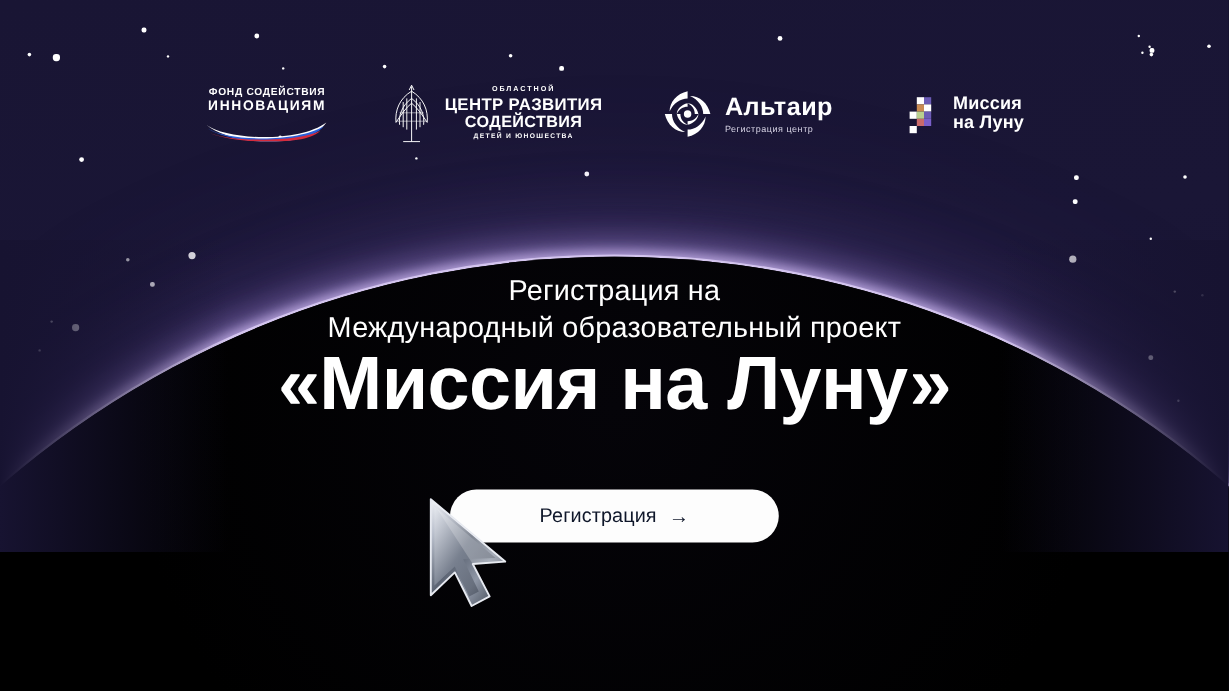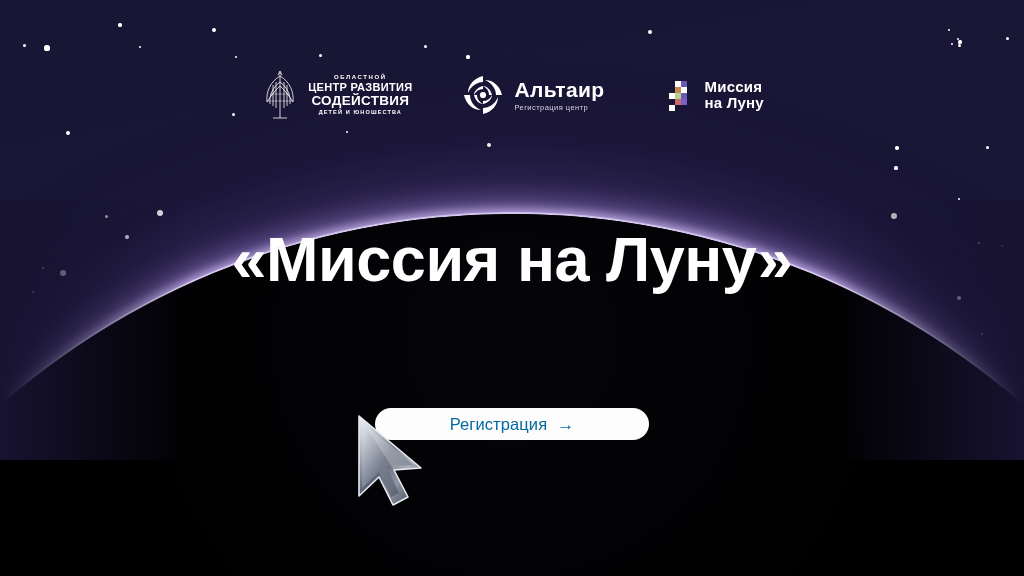--- a/index.html
+++ b/index.html
@@ -64,21 +64,21 @@
   
   .l1{flex-direction:column;gap:3px;align-items:center;}
   .l1 .t1{font-size:8.5px;font-weight:700;letter-spacing:.6px;line-height:1;}
   .l1 .t2{font-size:11.5px;font-weight:700;letter-spacing:1.4px;line-height:1;}
   .l1 .wave{width:104px;height:18px;margin-top:2px;}
 
   
   .l2 .tree{width:40px;height:54px;}
   .l2 .txt{display:flex;flex-direction:column;align-items:center;line-height:1;}
   .l2 .a{font-size:6px;letter-spacing:1.6px;font-weight:600;margin-bottom:2px;}
-  .l2 .b{font-size:11px;font-weight:700;letter-spacing:.3px;}
+  .l2 .b{font-size:14px;font-weight:700;letter-spacing:.3px;}
   .l2 .c{font-size:13.5px;font-weight:700;letter-spacing:.3px;margin-top:1px;}
   .l2 .d{font-size:5.6px;letter-spacing:1.1px;font-weight:600;margin-top:3px;}
 
   
   .l3 .spiral{width:46px;height:46px;}
   .l3 .txt{display:flex;flex-direction:column;line-height:1;}
   .l3 .a{font-size:21px;font-weight:700;letter-spacing:.4px;}
   .l3 .b{font-size:7.5px;letter-spacing:.45px;color:#d8d4e6;margin-top:4px;}
 
   
@@ -94,22 +94,22 @@
   .kicker .l{display:block;}
   .title{
     font-size:63px;font-weight:700;letter-spacing:-0.5px;line-height:1;
     white-space:nowrap;
   }
 
   
   .cta-wrap{position:absolute;left:0;right:0;top:408px;display:flex;justify-content:center;z-index:8;}
   .cta{
     display:flex;align-items:center;justify-content:center;gap:10px;
-    width:274px;height:32px;border:none;border-radius:22px;
-    background:#fdfdfd;color:#0369a1;
+    width:274px;height:44px;border:none;border-radius:22px;
+    background:#fdfdfd;color:#0f172a;
     font-family:inherit;font-size:16.5px;font-weight:400;letter-spacing:.1px;
     cursor:pointer;
   }
   .cta .arr{font-size:17px;line-height:1;}
 
   
   .cursor{position:absolute;left:345px;top:404px;width:112px;height:112px;z-index:9;pointer-events:none;}
 </style>
 </head>
 <body>
@@ -156,20 +156,29 @@
       <div class="star" style="left: 231.5px; top: 112.5px; width: 3px; height: 3px;"></div>
     </div>
 
   <div class="moon-glow"></div>
   <div class="moon-body"></div>
   <div class="limb-fade-l"></div>
   <div class="limb-fade-r"></div>
 
   <div class="logos">
 
+    <div class="logo l1">
+      <div class="t1">ФОНД СОДЕЙСТВИЯ</div>
+      <div class="t2">ИННОВАЦИЯМ</div>
+      <svg class="wave" viewBox="0 0 104 18">
+        <path d="M1 4 C18 17 78 19 101 2 C92 15 70 18 52 18 C30 18 10 12 1 4 Z" fill="#ffffff"></path>
+        <path d="M2 7 C20 18 77 19 99 5 C90 16 69 18 52 18 C31 18 11 13 2 7 Z" fill="#2b5fd9"></path>
+        <path d="M4 11 C22 18 76 19 96 9 C88 17 68 18 52 18 C33 18 14 15 4 11 Z" fill="#d52b3c"></path>
+      </svg>
+    </div>
 
     <div class="logo l2">
       <svg class="tree" viewBox="0 0 40 54">
         <g stroke="#ffffff" stroke-width="0.8" fill="none">
           <path d="M20 4 L20 50"></path>
           <path d="M20 8 C10 14 6 24 7 34 C11 28 15 22 20 18"></path>
           <path d="M20 8 C30 14 34 24 33 34 C29 28 25 22 20 18"></path>
           <path d="M20 14 C12 20 9 28 10 36"></path>
           <path d="M20 14 C28 20 31 28 30 36"></path>
           <path d="M13 17 L13 38 M16 14 L16 40 M24 14 L24 40 M27 17 L27 38"></path>
@@ -223,20 +232,24 @@
       </svg>
       <div class="txt">
         <span>Миссия</span>
         <span>на Луну</span>
       </div>
     </div>
 
   </div>
 
   <div class="copy">
+    <div class="kicker">
+      <span class="l">Регистрация на</span>
+      <span class="l">Международный образовательный проект</span>
+    </div>
     <div class="title">«Миссия на Луну»</div>
   </div>
 
   <div class="cta-wrap">
     <button class="cta">
       <span>Регистрация</span>
       <span class="arr">→</span>
     </button>
   </div>
 

